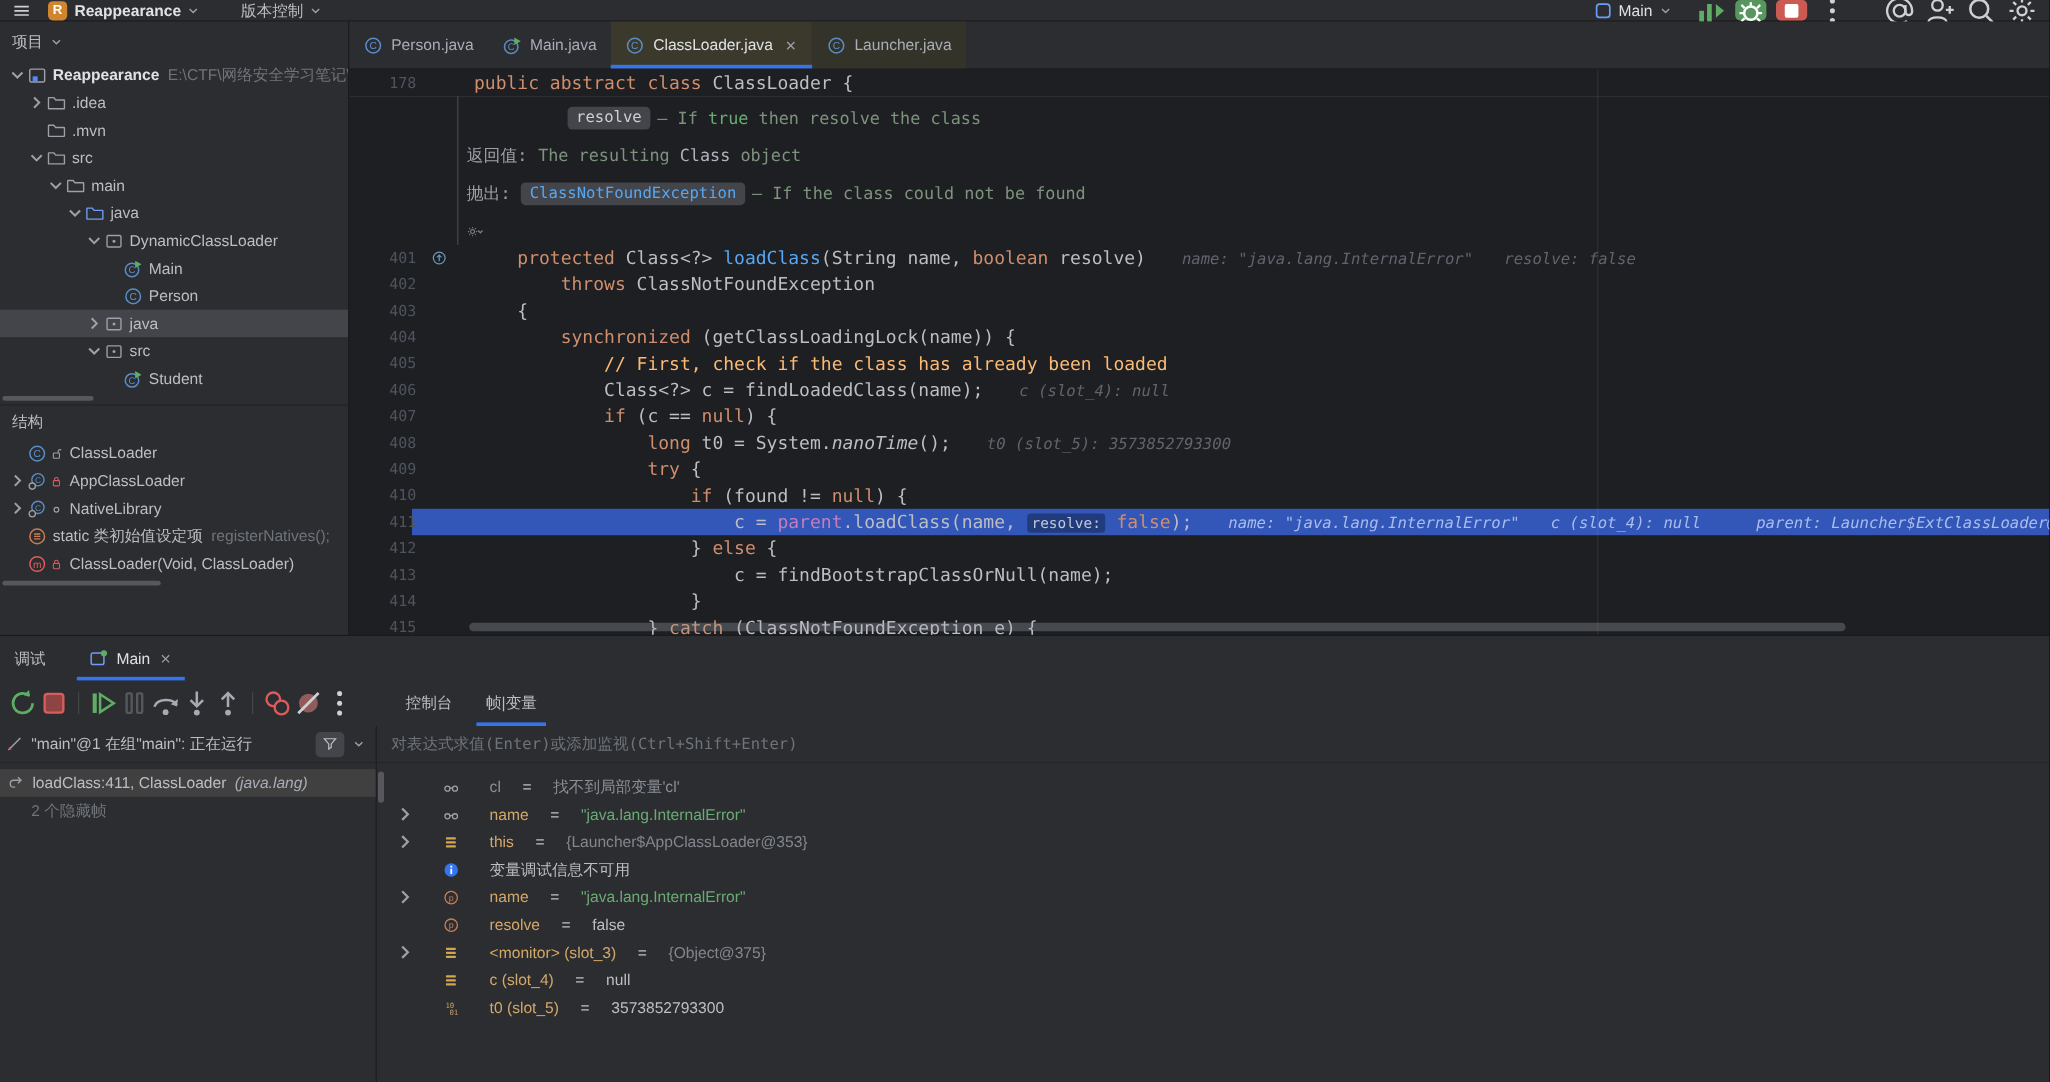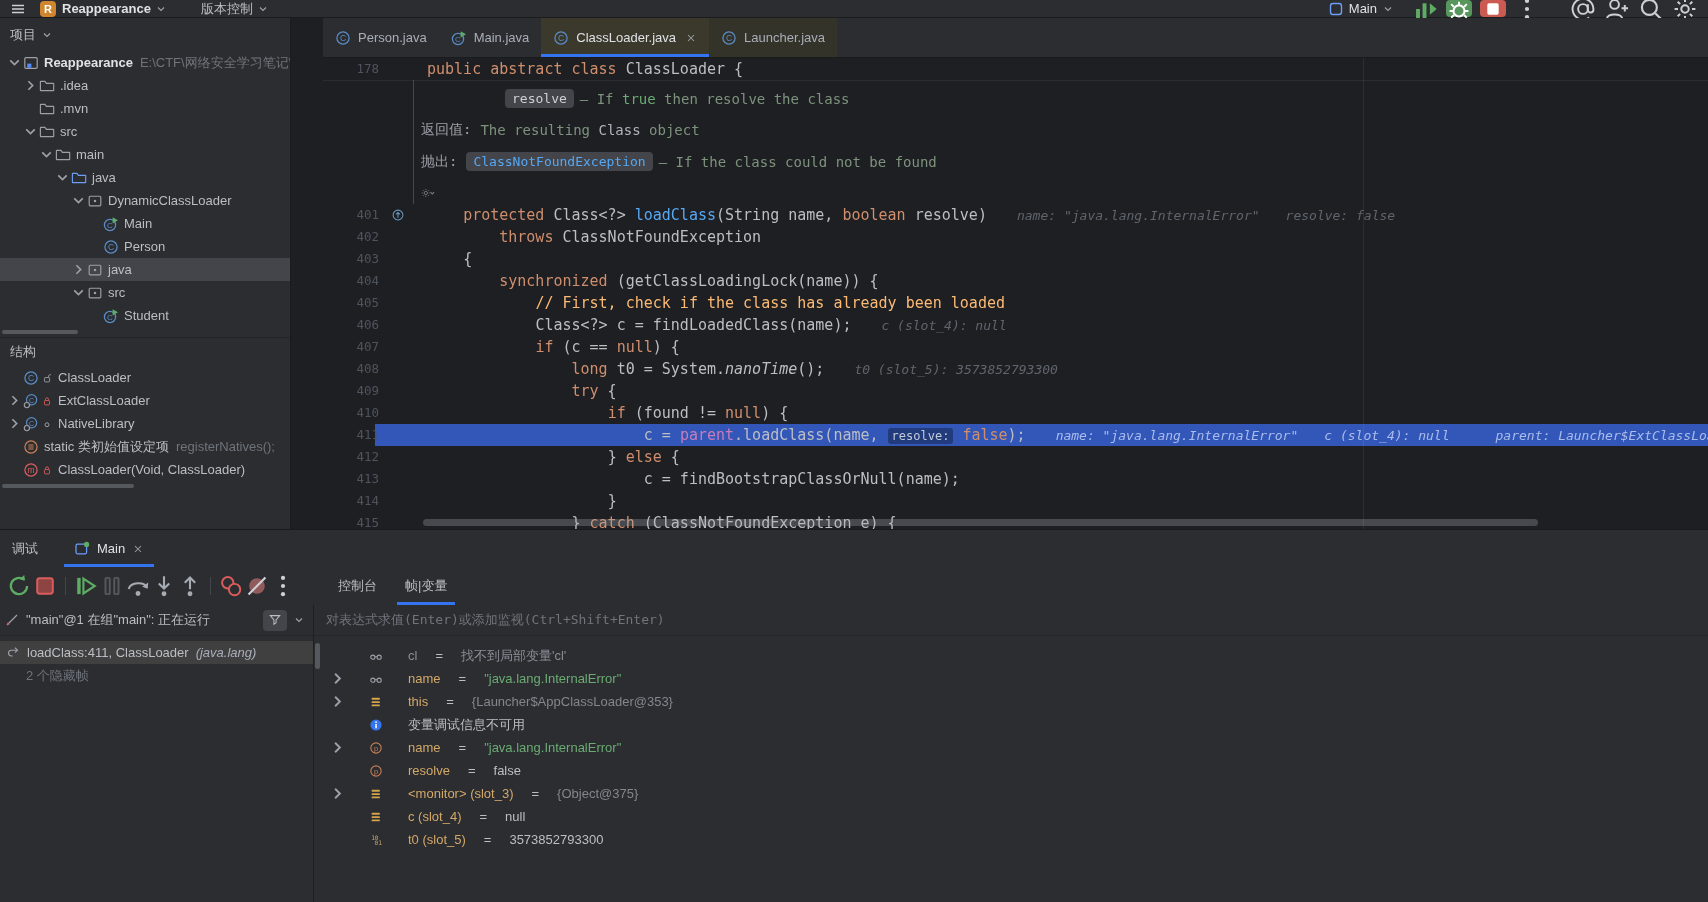--- a/index.html
+++ b/index.html
@@ -19,21 +19,21 @@
   .tb-proj{display:flex;align-items:center;gap:4px;color:#dfe1e5;font-weight:bold;cursor:pointer;}
   .tb-vcs{display:flex;align-items:center;gap:4px;margin-left:34px;color:#bcbec4;cursor:pointer;}
   .runwidget{display:flex;align-items:center;gap:5px;margin-right:10px;cursor:pointer;color:#dfe1e5;}
   .tbtn{width:26px;height:17px;display:inline-flex;align-items:center;justify-content:center;
         border-radius:4px;margin-left:8px;cursor:pointer;}
   .tbtn.green{background:#57965c;width:26px;}
   .tbtn.red{background:#cb5a52;width:26px;}
   .tbtn.gap-left{margin-left:30px;}
 
   
-  .main{display:flex;height:511px;gap:32px;}
+  .main{display:flex;height:511px;}
   .left{width:290px;background:#2b2d30;border-right:1px solid #1a1b1d;display:flex;flex-direction:column;flex:none;}
   .panel-header{height:33px;display:flex;align-items:center;gap:5px;padding:0 10px;color:#bcbec4;flex:none;}
   .panel-header.small{height:28px;border-top:1px solid #222426;margin-top:2px;}
   .tree{flex:none;}
   .tree-row{height:23px;display:flex;align-items:center;white-space:nowrap;overflow:hidden;cursor:pointer;}
   .tree-row.selected{background:#43454a;}
   .chev{width:17px;flex:none;display:inline-flex;justify-content:center;}
   .tlabel{margin-left:5px;}
   .tlabel.bold{font-weight:bold;color:#dfe1e5;}
   .textra{margin-left:7px;color:#6f737a;}
@@ -420,21 +420,21 @@
                 <text x="8.6" y="9.5" text-anchor="middle" font-size="7" fill="#5a8cc7" font-family="Liberation Sans,sans-serif">C</text>
                 <circle cx="3.9" cy="12.1" r="2.6" fill="#2b2d30" stroke="#9da0a8" stroke-width="1.1"></circle>
               </svg>
             </span>
             <span class="icon s12 mini">
               <svg xmlns="http://www.w3.org/2000/svg" viewBox="0 0 16 16" fill="none">
                 <rect x="4.6" y="7.4" width="6.8" height="5.8" rx="1" stroke="#db5c5c" stroke-width="1.2"></rect>
                 <path d="M6 7.4V5.8a2 2 0 014 0v1.6" stroke="#db5c5c" stroke-width="1.2"></path>
               </svg>
             </span>
-            <span class="tlabel">ExtClassLoader</span>
+            <span class="tlabel">AppClassLoader</span>
           </div>
           <div class="tree-row" style="padding-left: 6px;">
             <span class="chev">
               <svg xmlns="http://www.w3.org/2000/svg" viewBox="0 0 16 16" fill="none">
                 <path d="M6 4l4 4-4 4" stroke="#9da0a8" stroke-width="1.6"></path>
               </svg>
             </span>
             <span class="icon">
               <svg xmlns="http://www.w3.org/2000/svg" viewBox="0 0 16 16" fill="none">
                 <circle cx="8.6" cy="6.8" r="5.1" stroke="#5a8cc7" stroke-width="1.2"></circle>

